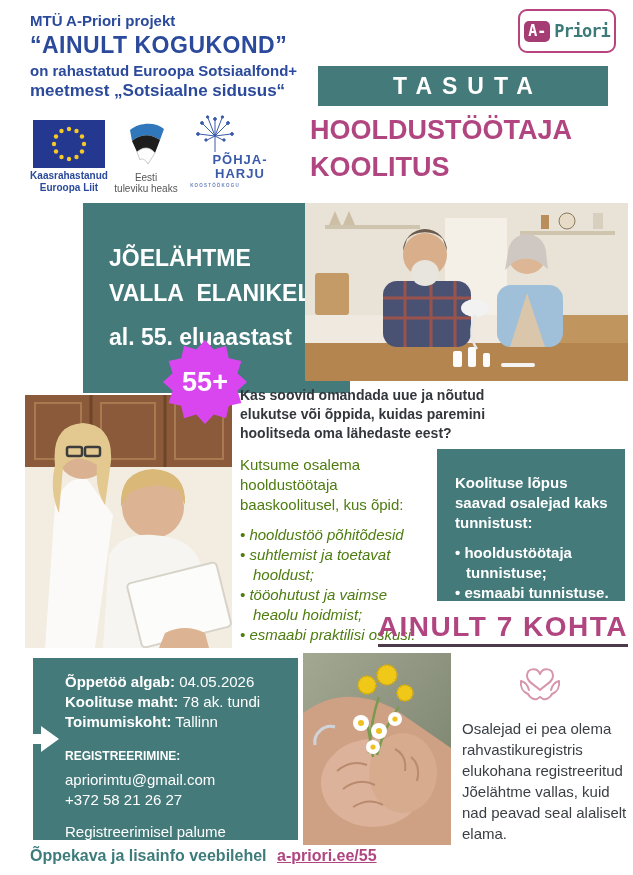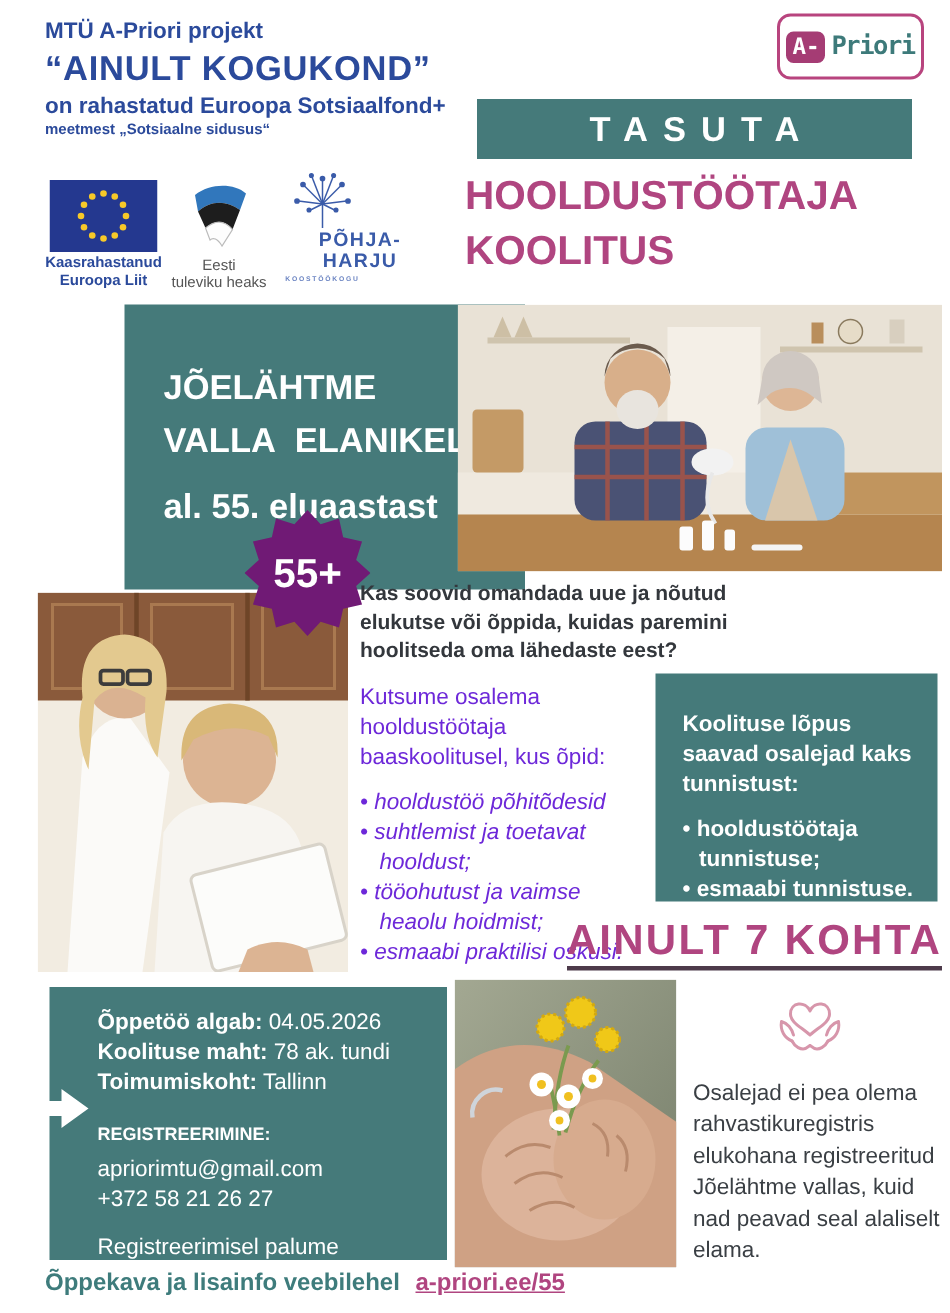--- a/index.html
+++ b/index.html
@@ -4,21 +4,21 @@
 <style>
   html,body{margin:0;padding:0;background:#fff;}
   .page{position:relative;width:633px;height:875px;background:#fff;overflow:hidden;
         font-family:"Liberation Sans",sans-serif;color:#3a3f44;}
   .abs{position:absolute;}
 
   
   .proj-label{left:30px;top:12px;font-size:15px;font-weight:600;color:#2b4a9b;}
   .proj-title{left:30px;top:32px;font-size:23px;font-weight:800;color:#2b4a9b;letter-spacing:.5px;}
   .fund1{left:30px;top:62px;font-size:15px;font-weight:600;color:#2b4a9b;}
-  .fund2{left:30px;top:81px;font-size:10px;font-weight:600;color:#2b4a9b;}
+  .fund2{left:30px;top:81px;font-size:17px;font-weight:600;color:#2b4a9b;}
 
   .apriori{left:518px;top:9px;width:94px;height:40px;border:2.5px solid #b8447e;border-radius:9px;
            background:#fff;display:flex;align-items:center;justify-content:center;gap:4px;
            font-family:"DejaVu Sans Mono",monospace;font-weight:bold;}
   .apriori .a{background:#a53c74;color:#fff;border-radius:5px;padding:3px 4px;font-size:15px;line-height:15px;}
   .apriori .p{color:#3d7a7a;font-size:17px;letter-spacing:-1px;}
 
   
   .tasuta{left:318px;top:66px;width:290px;height:40px;background:#457a7a;color:#fff;
           display:flex;align-items:center;justify-content:center;font-size:23px;font-weight:700;letter-spacing:10px;text-indent:10px;}
@@ -30,33 +30,33 @@
   .ph-text{left:186px;top:153px;width:58px;text-align:center;font-size:13px;font-weight:800;color:#3a5ba9;line-height:14px;letter-spacing:1px;margin-left:25px;}
   .ph-sub{left:186px;top:183px;width:58px;text-align:center;font-size:4.5px;font-weight:700;color:#6b84c2;letter-spacing:1.2px;}
 
   
   .aud-box{left:48px;top:203px;width:267px;height:190px;background:#457a7a;color:#fff;
            padding:38px 0 0 26px;box-sizing:border-box;font-size:23px;font-weight:800;line-height:35px;margin-left:35px;}
   .aud-box .l2{word-spacing:7px;}
   .aud-box .l3{margin-top:9px;}
 
   
-  .badge55{left:163px;top:340px;width:84px;height:84px;background:#701a75;color:#fff;
+  .badge55{left:163px;top:340px;width:84px;height:84px;background:#d946ef;color:#fff;
            display:flex;align-items:center;justify-content:center;font-size:27px;font-weight:800;z-index:5;
            clip-path:polygon(50% 0%,60.4% 11.4%,75% 6.7%,78.3% 21.7%,93.3% 25%,88.6% 39.6%,100% 50%,88.6% 60.4%,93.3% 75%,78.3% 78.3%,75% 93.3%,60.4% 88.6%,50% 100%,39.6% 88.6%,25% 93.3%,21.7% 78.3%,6.7% 75%,11.4% 60.4%,0% 50%,11.4% 39.6%,6.7% 25%,21.7% 21.7%,25% 6.7%,39.6% 11.4%);}
 
   
   .photo{overflow:hidden;}
   .photo1{left:305px;top:203px;width:323px;height:178px;}
   .photo2{left:25px;top:395px;width:207px;height:253px;}
   .photo3{left:303px;top:653px;width:148px;height:192px;}
 
   
   .question{left:240px;top:386px;width:258px;font-size:14px;font-weight:700;color:#33373c;line-height:19px;}
-  .invite{left:240px;top:455px;width:192px;font-size:15px;line-height:20px;color:#6d28d9;}
+  .invite{left:240px;top:455px;width:192px;font-size:15px;line-height:20px;color:#4d7c0f;}
   .invite .intro{margin-bottom:10px;}
   .invite ul{margin:0;padding:0;list-style:none;font-style:italic;}
   .invite li{padding-left:13px;text-indent:-13px;}
   .invite li::before{content:"• ";}
 
   
   .cert-box{left:437px;top:449px;width:188px;height:152px;background:#457a7a;color:#fff;
             padding:24px 12px 0 18px;box-sizing:border-box;font-size:15px;font-weight:700;line-height:20px;}
   .cert-box .intro{margin-bottom:10px;}
   .cert-box ul{margin:0;padding:0;list-style:none;}

